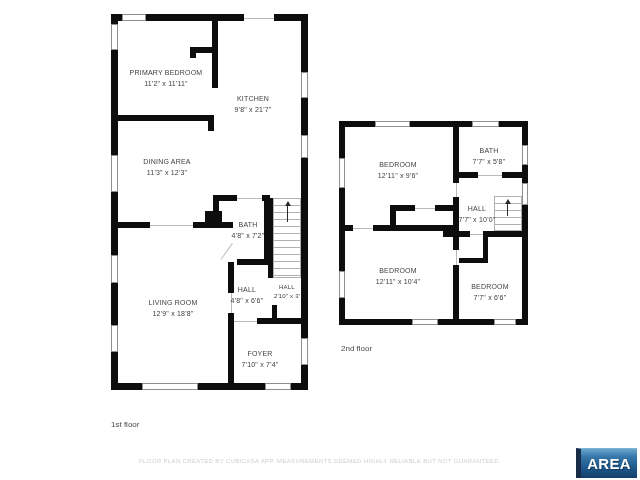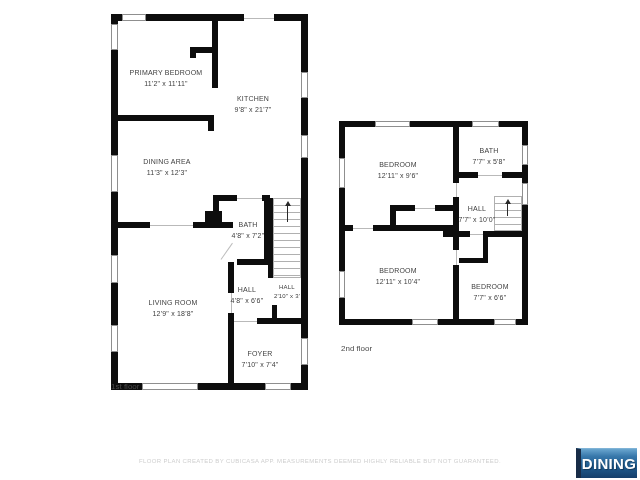--- a/index.html
+++ b/index.html
@@ -109,21 +109,21 @@
     </div>
     <div class="rlabel sm" style="left:176px;top:278px;">
       <div>HALL</div>
       <div>2'10" x 3'</div>
     </div>
     <div class="rlabel" style="left:149px;top:345px;">
       <div>FOYER</div>
       <div>7'10" x 7'4"</div>
     </div>
   </div>
-  <div class="fcap" style="left:111px;top:382px;">1st floor</div>
+  <div class="fcap" style="left:111px;top:420px;">1st floor</div>
 
   <div class="plan" style="left:339px;top:121px;width:189px;height:204px;">
 
     <div class="w" style="left:0;top:0;width:189px;height:6px;"></div>
     <div class="w" style="left:0;top:198px;width:189px;height:6px;"></div>
     <div class="w" style="left:0;top:0;width:6px;height:204px;"></div>
     <div class="w" style="left:183px;top:0;width:6px;height:204px;"></div>
 
     <div class="w" style="left:114px;top:0;width:6px;height:51px;"></div>
     <div class="w" style="left:114px;top:57px;width:6px;height:5px;"></div>
@@ -181,16 +181,16 @@
     </div>
     <div class="rlabel" style="left:151px;top:171px;">
       <div>BEDROOM</div>
       <div>7'7" x 6'6"</div>
     </div>
   </div>
   <div class="fcap" style="left:341px;top:344px;">2nd floor</div>
 
   <div class="disclaimer">FLOOR PLAN CREATED BY CUBICASA APP. MEASUREMENTS DEEMED HIGHLY RELIABLE BUT NOT GUARANTEED.</div>
   <div class="njmls">
-    <span>DINING</span>
+    <span>AREA</span>
   </div>
 
 </div>
 
 </body></html>

